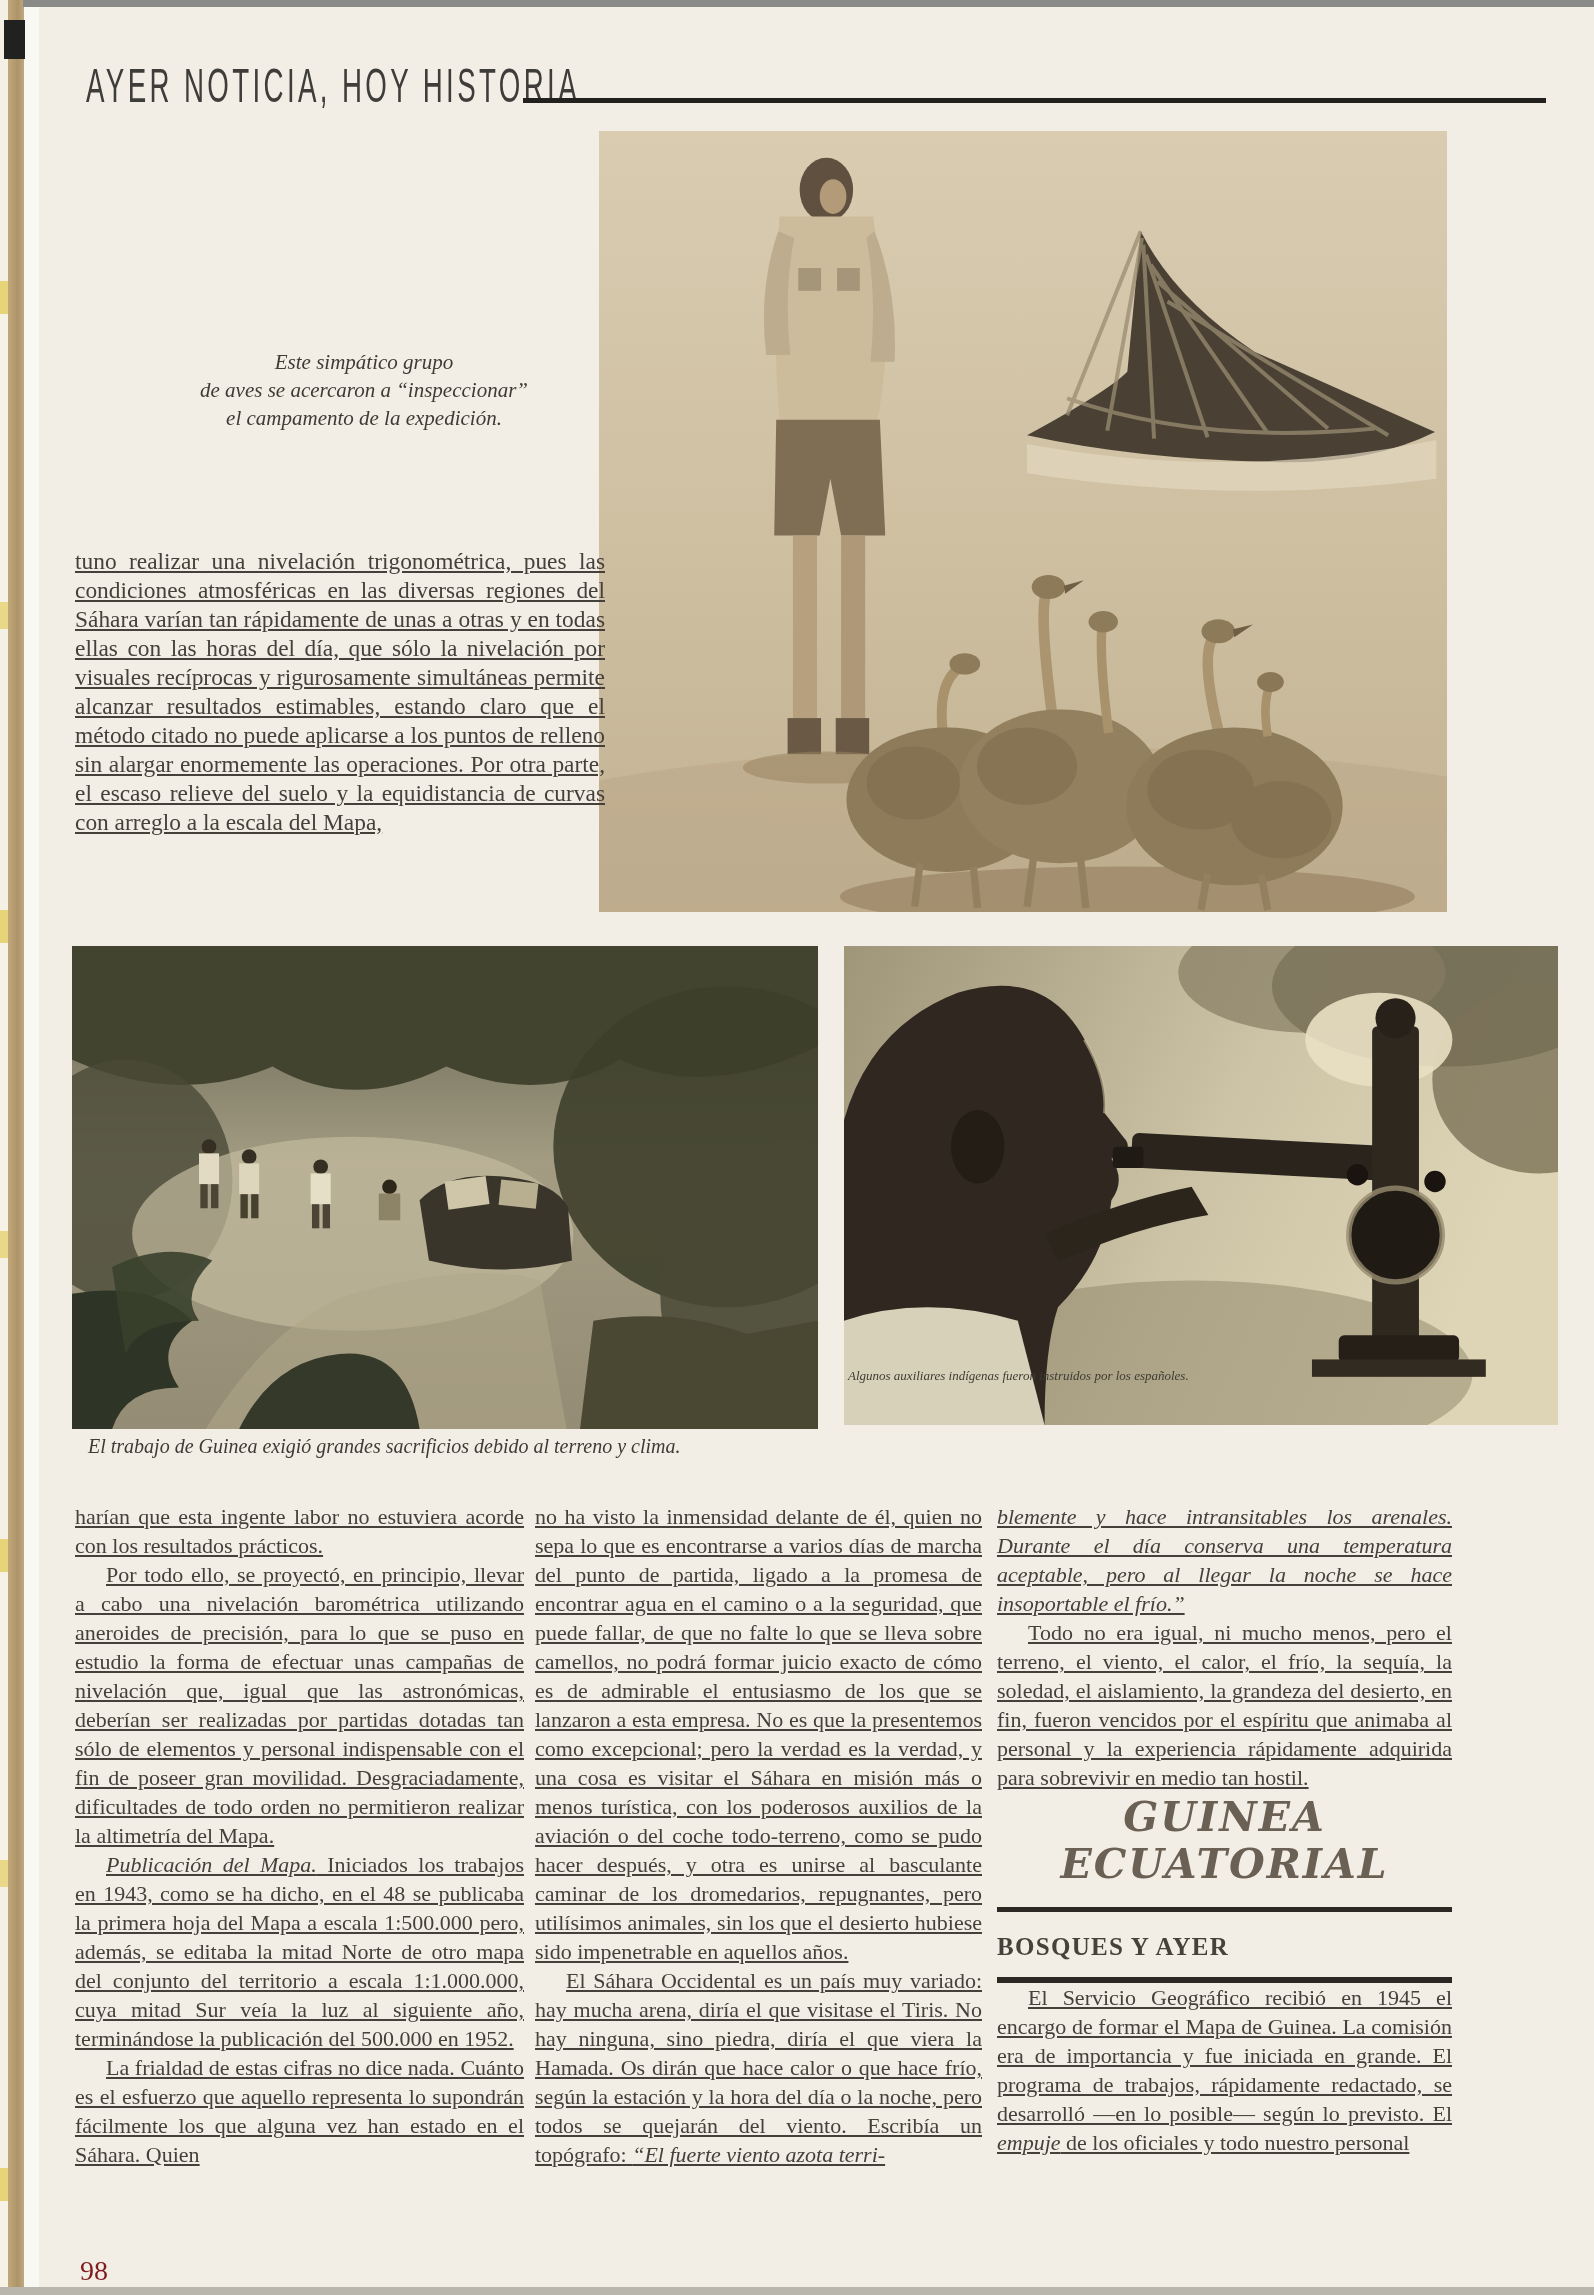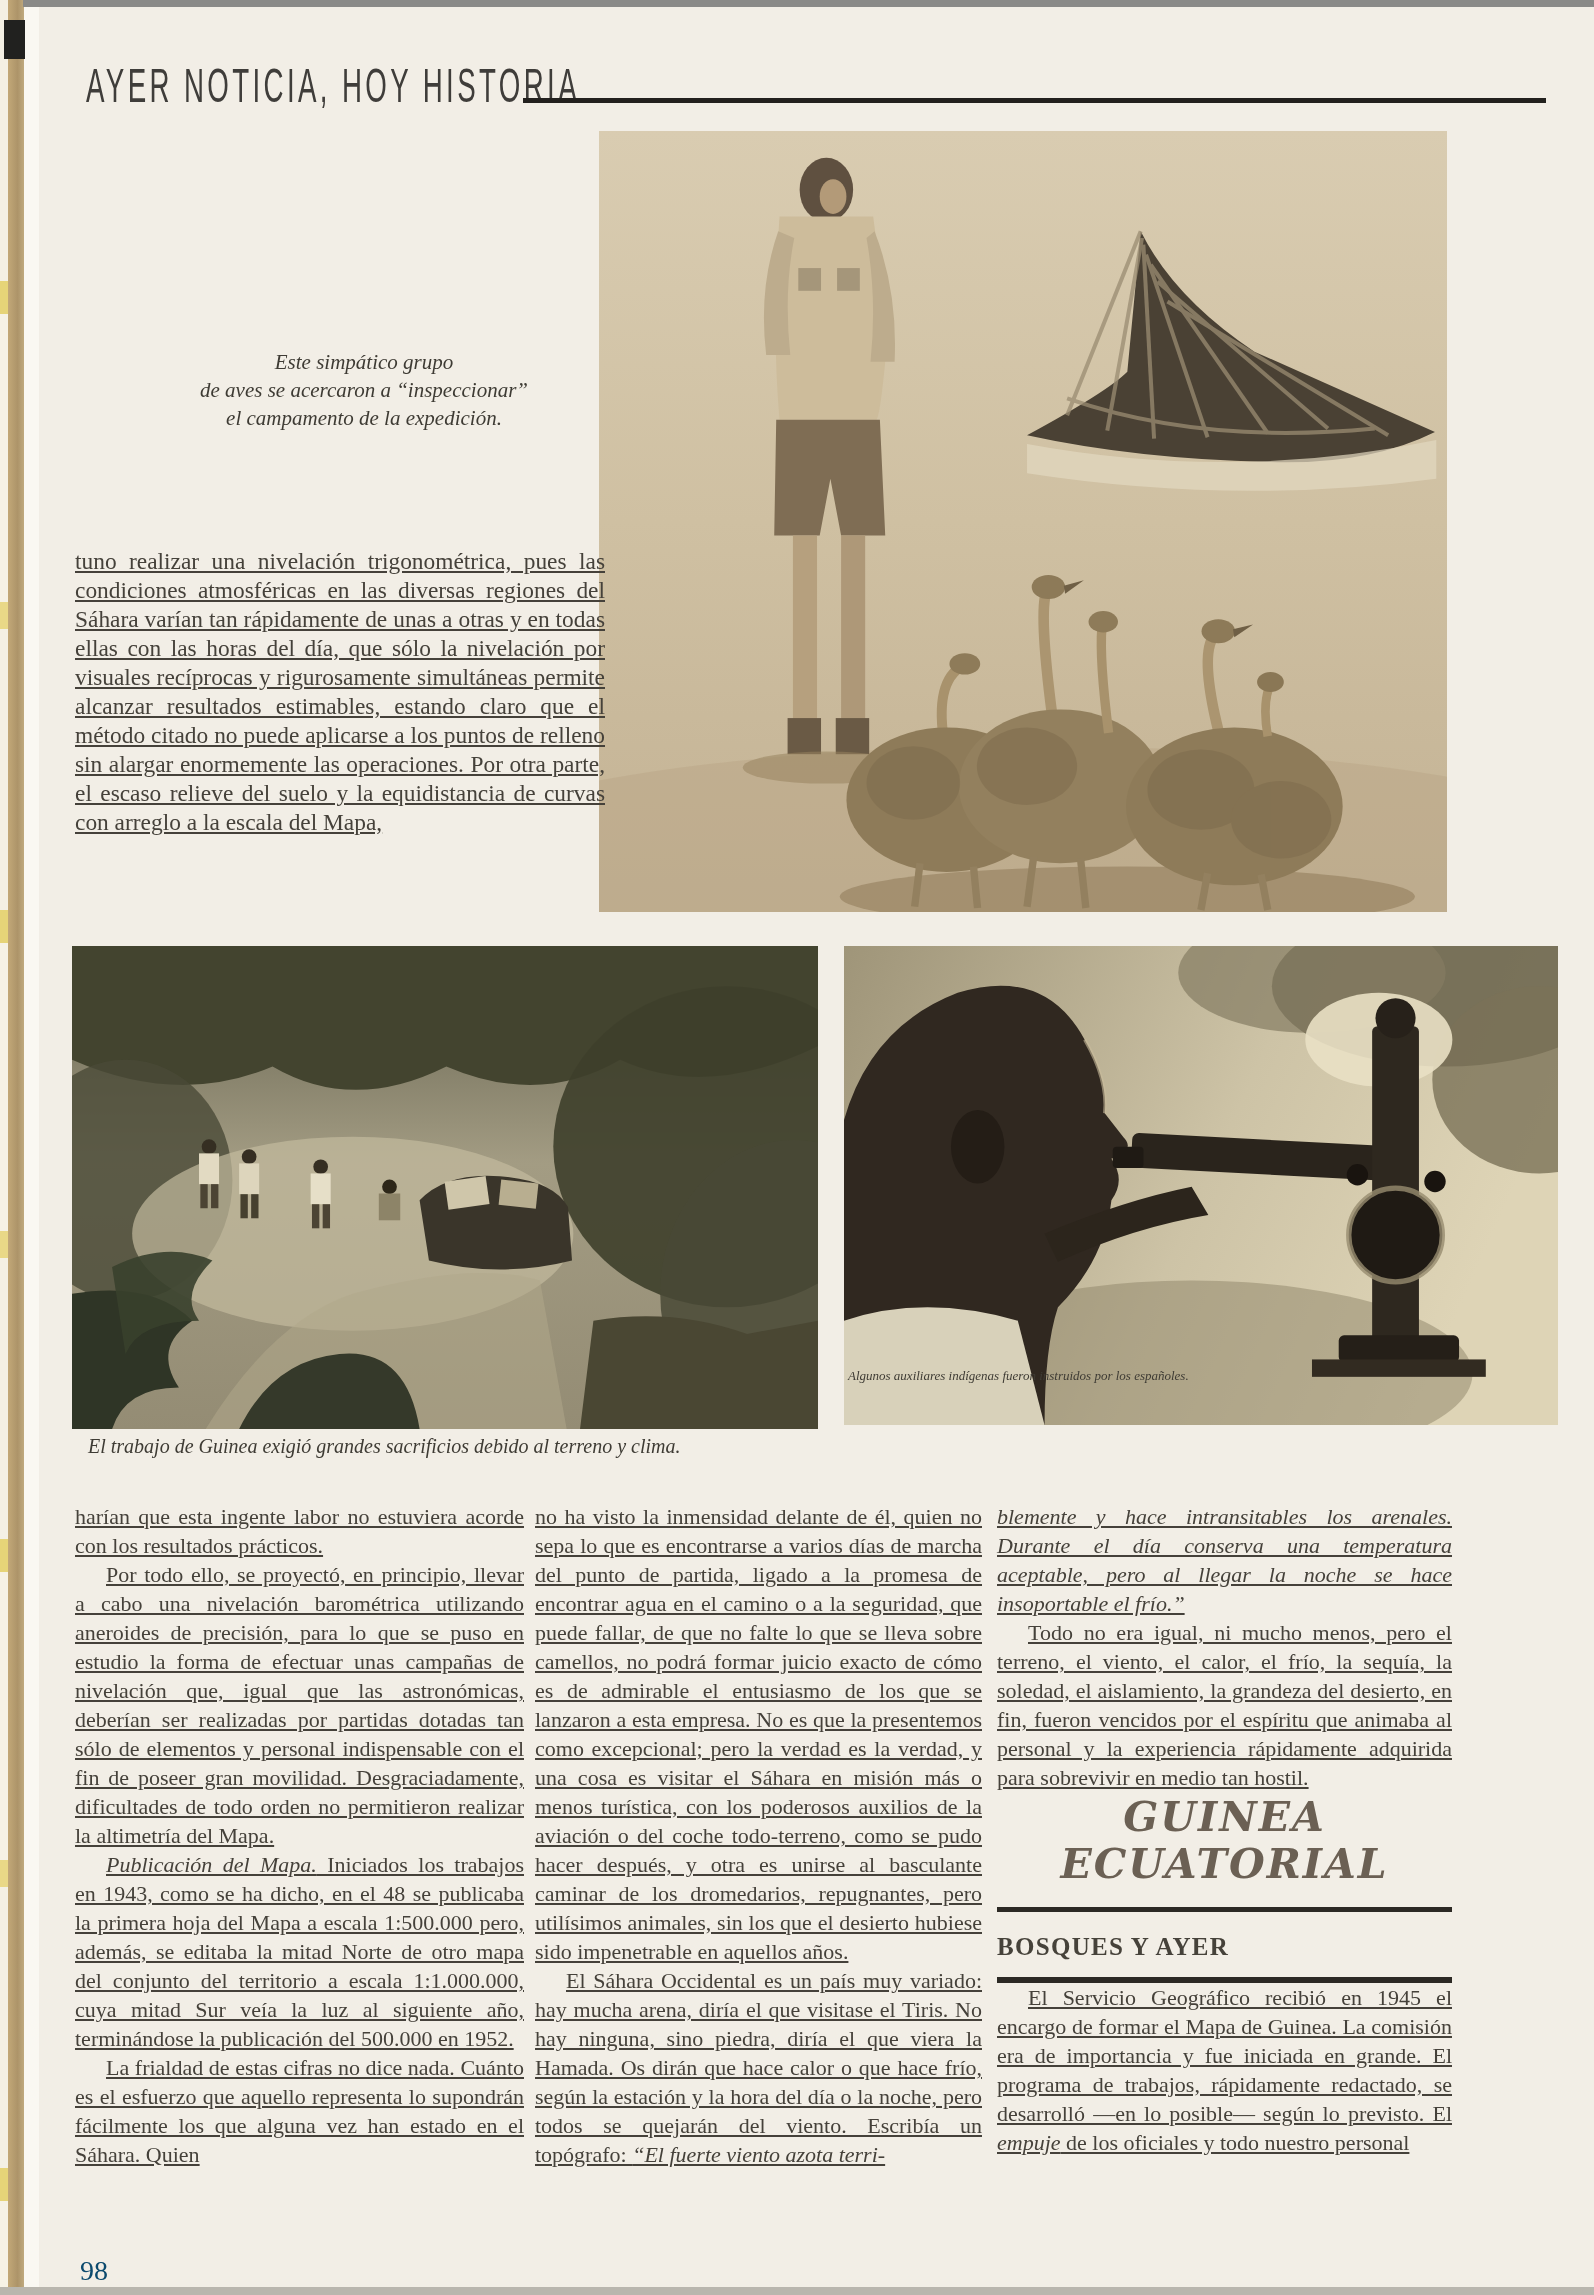--- a/index.html
+++ b/index.html
@@ -61,21 +61,21 @@
   }
   .rule{height:5.4px;background:#2c2924;}
   .rule-1{margin-top:19px;}
   .rule-2{margin-top:16px;}
   .subsection{
     font-family:"Liberation Serif",serif;font-weight:bold;font-size:25px;
     letter-spacing:1.3px;color:#46423a;margin-top:20px;text-align:left;
   }
   .after-sub{margin-top:19px;}
 
-  .page-number{position:absolute;left:80px;top:2255px;font-size:28px;color:#0c4a6e;}
+  .page-number{position:absolute;left:80px;top:2255px;font-size:28px;color:#7f1d1d;}
 </style>
 </head>
 <body>
 
 <div id="page">
 
   <div class="edge-left-marks"></div>
   <div class="edge-left-tan"></div>
   <div class="edge-left-white"></div>
   <div class="edge-top"></div>

